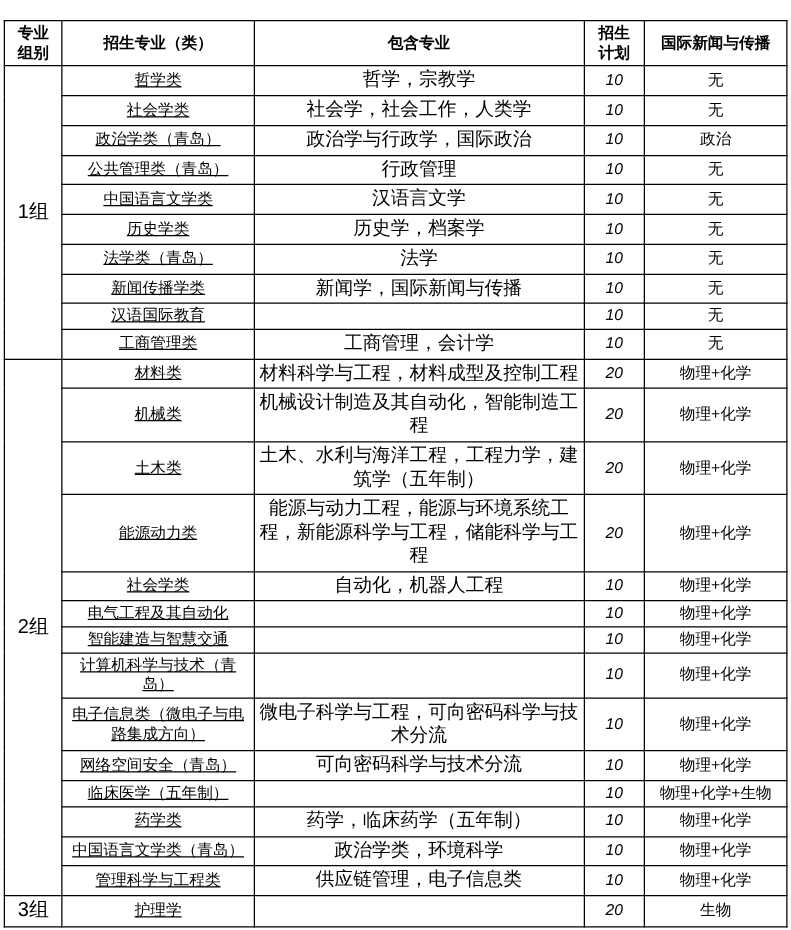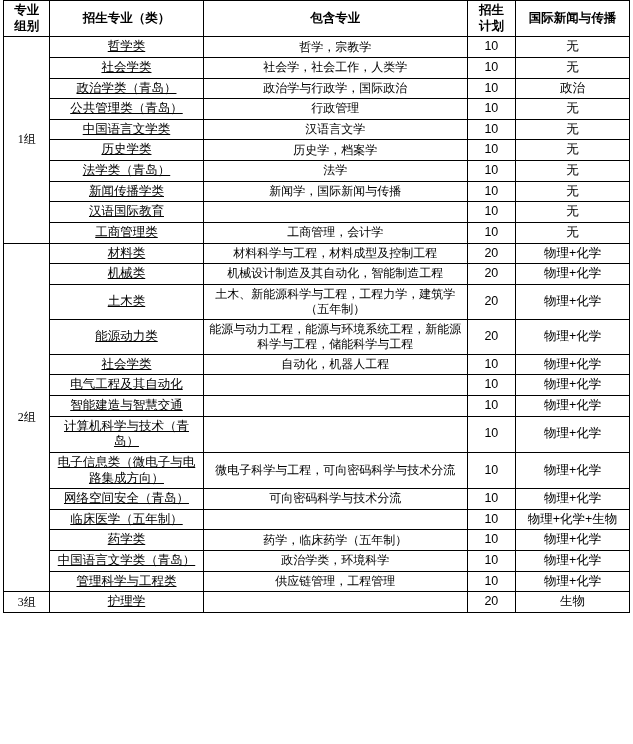--- a/index.html
+++ b/index.html
@@ -10,21 +10,21 @@
   body {
     width: 633px;
     height: 744px;
     font-family: "Liberation Sans", "DejaVu Sans", sans-serif;
     color: #000000;
   }
   #sheet {
     width: 633px;
     height: 736px;
     box-sizing: border-box;
-    padding: 0 3px 2px 3px;
+    padding: 16px 3px 2px 3px;
   }
   table.major-table {
     width: 627px;
     border-collapse: collapse;
     table-layout: fixed;
     font-size: 12px;
   }
   table.major-table td, table.major-table th {
     border: 1px solid #000000;
     text-align: center;
@@ -37,32 +37,32 @@
     font-weight: bold;
     font-size: 12.5px;
     padding: 3px 2px;
   }
   .col-group { width: 46px; }
   .col-major { width: 152px; }
   .col-include { width: 262px; }
   .col-plan { width: 48px; }
   .col-subject { width: 113px; }
   .group-cell {
-    font-size: 12px;
-    font-family: Liberation Serif, serif;
+    font-size: 16px;
   }
   .cell-major {
     font-size: 12.5px;
     text-decoration: underline;
   }
   .cell-include {
-    font-size: 12px;
+    font-size: 15px;
   }
   .cell-plan {
     font-size: 12.5px;
+    font-style: italic;
   }
   .cell-subject {
     font-size: 12.5px;
   }
   .hdr-two-line {
     line-height: 1.15;
   }
 </style>
 </head>
 <body>
@@ -161,21 +161,21 @@
           <td class="cell-subject">物理+化学</td>
         </tr>
         <tr>
           <td class="cell-major">机械类</td>
           <td class="cell-include">机械设计制造及其自动化，智能制造工程</td>
           <td class="cell-plan">20</td>
           <td class="cell-subject">物理+化学</td>
         </tr>
         <tr>
           <td class="cell-major">土木类</td>
-          <td class="cell-include">土木、新能源科学与工程，工程力学，建筑学（五年制）</td>
+          <td class="cell-include">土木、水利与海洋工程，工程力学，建筑学（五年制）</td>
           <td class="cell-plan">20</td>
           <td class="cell-subject">物理+化学</td>
         </tr>
         <tr>
           <td class="cell-major">能源动力类</td>
           <td class="cell-include">能源与动力工程，能源与环境系统工程，新能源科学与工程，储能科学与工程</td>
           <td class="cell-plan">20</td>
           <td class="cell-subject">物理+化学</td>
         </tr>
         <tr>
@@ -227,21 +227,21 @@
           <td class="cell-subject">物理+化学</td>
         </tr>
         <tr>
           <td class="cell-major">中国语言文学类（青岛）</td>
           <td class="cell-include">政治学类，环境科学</td>
           <td class="cell-plan">10</td>
           <td class="cell-subject">物理+化学</td>
         </tr>
         <tr>
           <td class="cell-major">管理科学与工程类</td>
-          <td class="cell-include">供应链管理，工程管理</td>
+          <td class="cell-include">供应链管理，电子信息类</td>
           <td class="cell-plan">10</td>
           <td class="cell-subject">物理+化学</td>
         </tr>
         <tr>
           <td class="group-cell" rowspan="1">3组</td>
           <td class="cell-major">护理学</td>
           <td class="cell-include"></td>
           <td class="cell-plan">20</td>
           <td class="cell-subject">生物</td>
         </tr>

